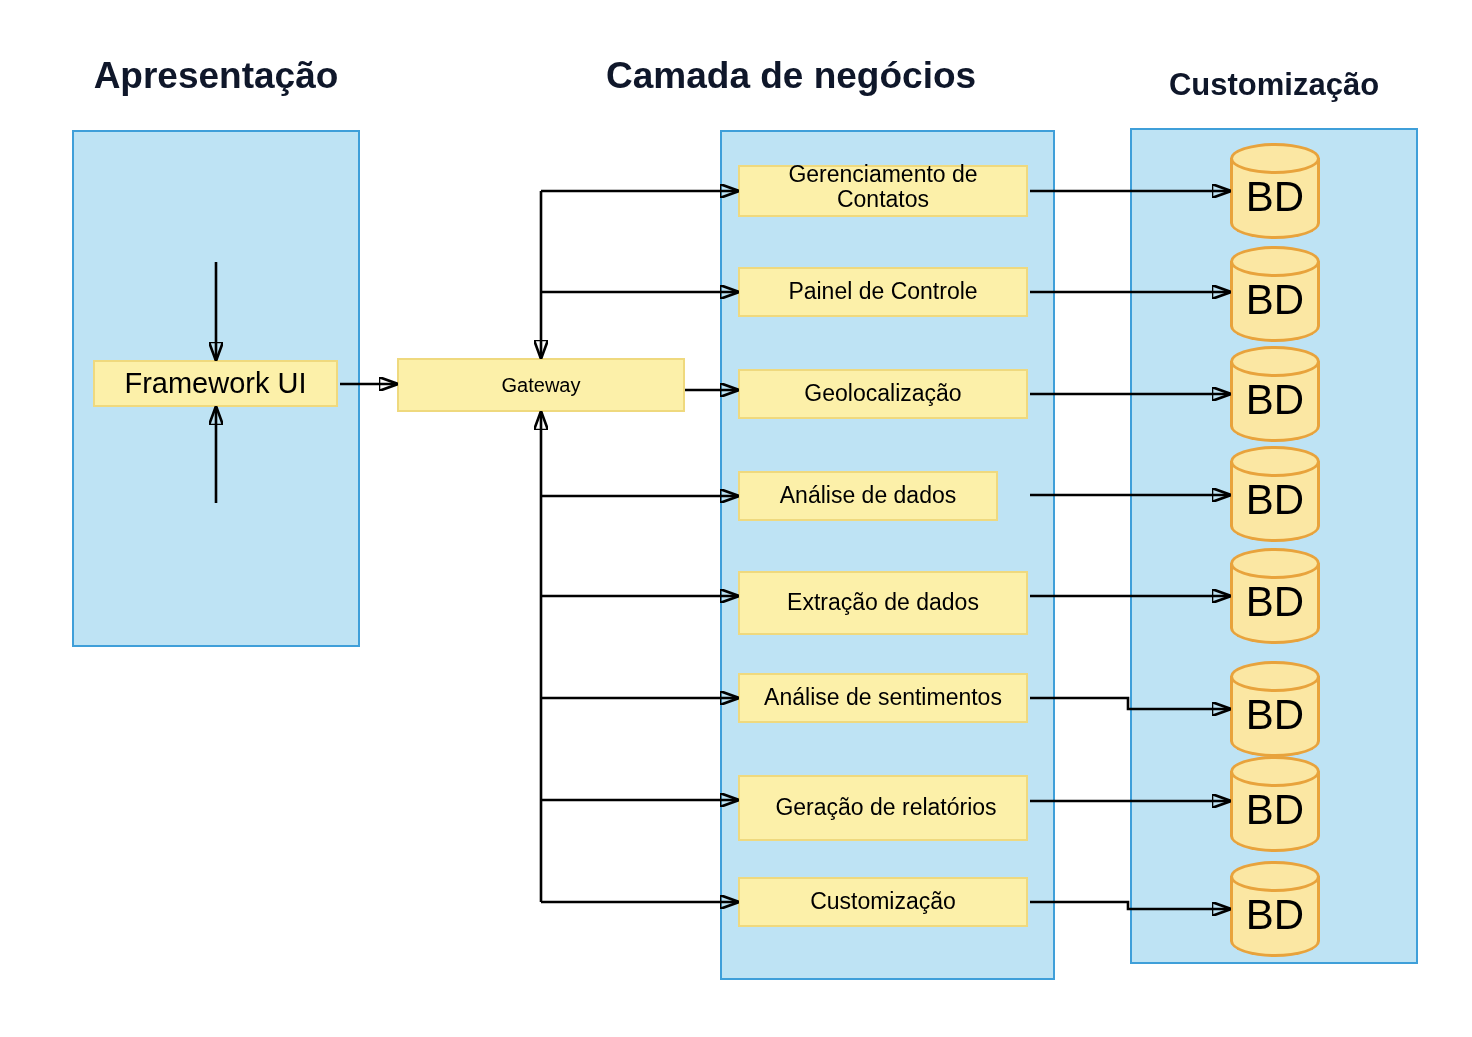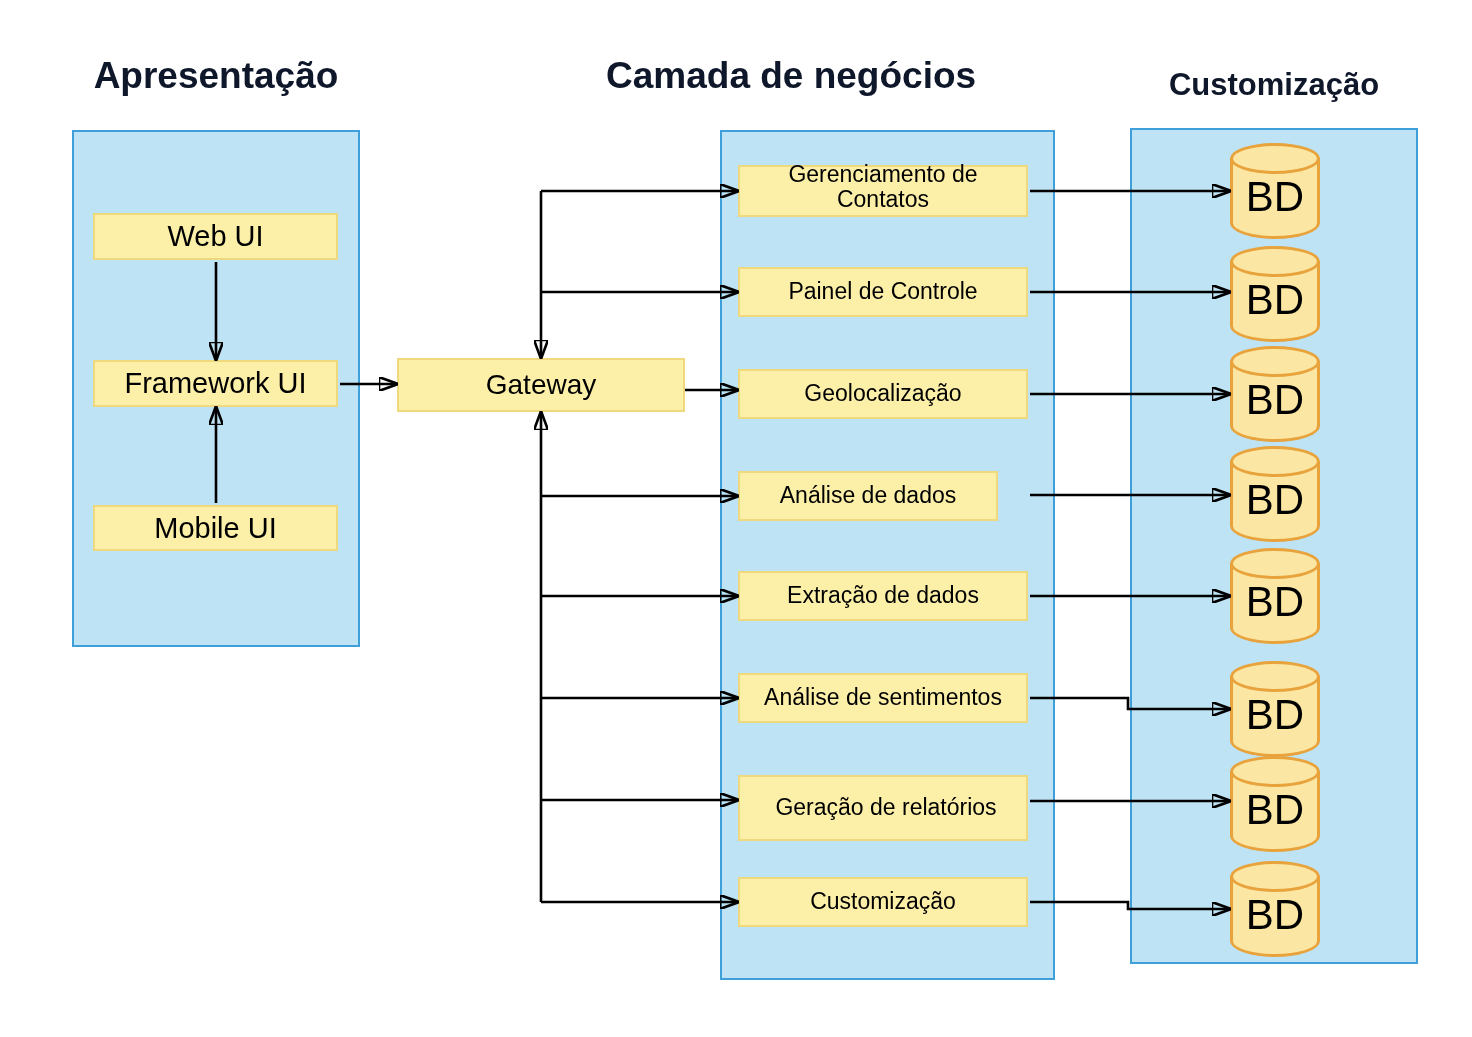--- a/index.html
+++ b/index.html
@@ -29,21 +29,21 @@
     position:absolute;
     background:#fcf0a9;
     border:2px solid #efd97e;
     display:flex;
     align-items:center;
     justify-content:center;
     text-align:center;
     line-height:1.12;
   }
   .pres-node{font-size:29px;}
-  .gateway-node{font-size:28px;}
+  .gateway-node{font-size:20px;}
   .svc-node{font-size:23px;padding:2px 14px;}
   .cyl{position:absolute;width:90px;height:96px;padding-left:14px;}
   .cyl-body{
     position:absolute;left:0;right:0;top:15px;bottom:0;
     background:#fbe7a3;
     border:3px solid #e8a33c;
     border-top:none;
     border-radius:0 0 45px 45px / 0 0 16px 16px;
   }
   .cyl-top{
@@ -75,47 +75,41 @@
 <div class="stage">
 
   <div class="layer-title" style="left:72px;top:56px;width:288px;font-size:37px;">Apresentação</div>
   <div class="layer-title" style="left:606px;top:56px;width:360px;font-size:37px;">Camada de negócios</div>
   <div class="layer-title" style="left:1130px;top:68px;width:288px;font-size:31px;">Customização</div>
 
   <div class="container" style="left:72px;top:130px;width:288px;height:517px;"></div>
   <div class="container" style="left:720px;top:130px;width:335px;height:850px;"></div>
   <div class="container" style="left:1130px;top:128px;width:288px;height:836px;"></div>
 
-  <div class="node pres-node" style="left:93px;top:213px;width:245px;height:47px;">
-    <span>Web UI</span>
-  </div>
   <div class="node pres-node" style="left:93px;top:360px;width:245px;height:47px;">
     <span>Framework UI</span>
-  </div>
-  <div class="node pres-node" style="left:93px;top:505px;width:245px;height:46px;">
-    <span>Mobile UI</span>
   </div>
 
   <div class="node gateway-node" style="left:397px;top:358px;width:288px;height:54px;">
     <span>Gateway</span>
   </div>
 
   <div class="node svc-node" style="left:738px;top:165px;width:290px;height:52px;align-items:flex-end;">
     <span>Gerenciamento de Contatos</span>
   </div>
   <div class="node svc-node" style="left:738px;top:369px;width:290px;height:50px;">
     <span>Geolocalização</span>
   </div>
   <div class="node svc-node" style="left:738px;top:267px;width:290px;height:50px;">
     <span>Painel de Controle</span>
   </div>
   <div class="node svc-node" style="left:738px;top:471px;width:260px;height:50px;">
     <span>Análise de dados</span>
   </div>
-  <div class="node svc-node" style="left:738px;top:571px;width:290px;height:50px;">
+  <div class="node svc-node" style="left:738px;top:571px;width:290px;height:64px;">
     <span>Extração de dados</span>
   </div>
   <div class="node svc-node" style="left:738px;top:673px;width:290px;height:50px;">
     <span>Análise de sentimentos</span>
   </div>
   <div class="node svc-node" style="left:738px;top:775px;width:290px;height:66px;padding-left:20px;">
     <span>Geração de relatórios</span>
   </div>
   <div class="node svc-node" style="left:738px;top:877px;width:290px;height:50px;">
     <span>Customização</span>

